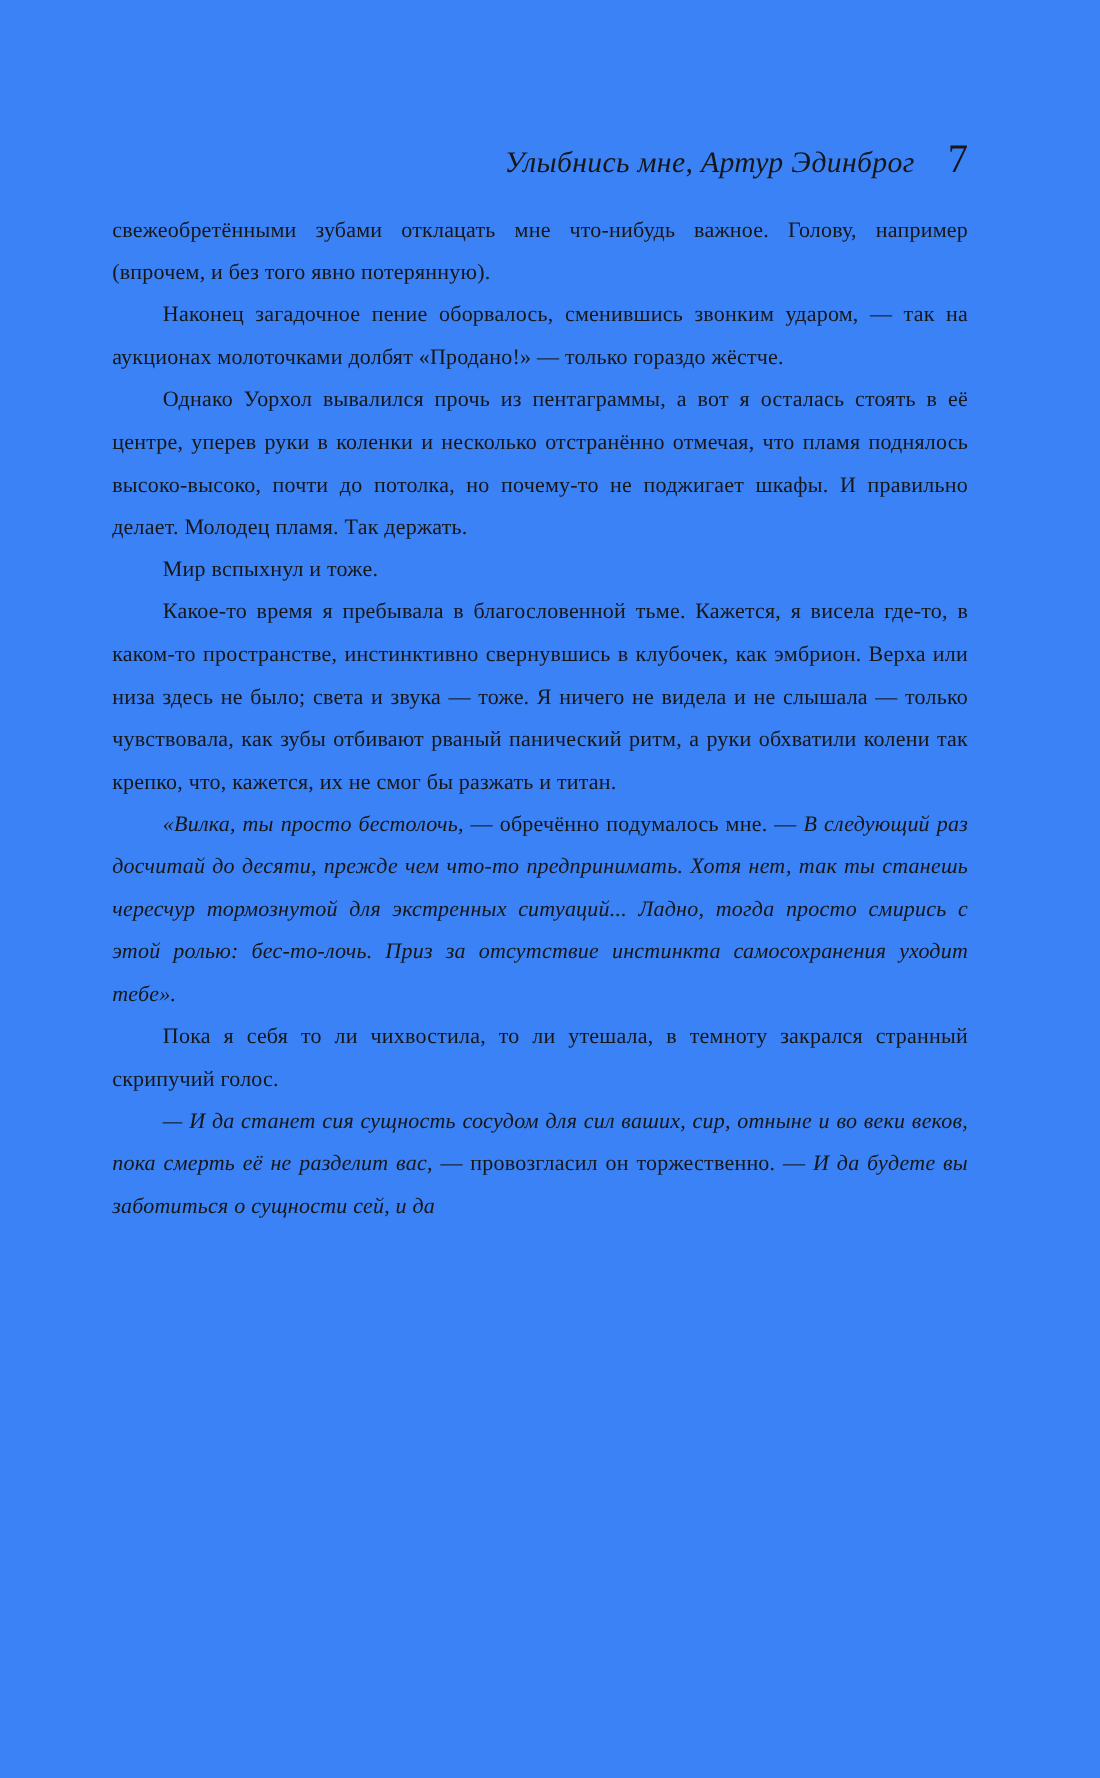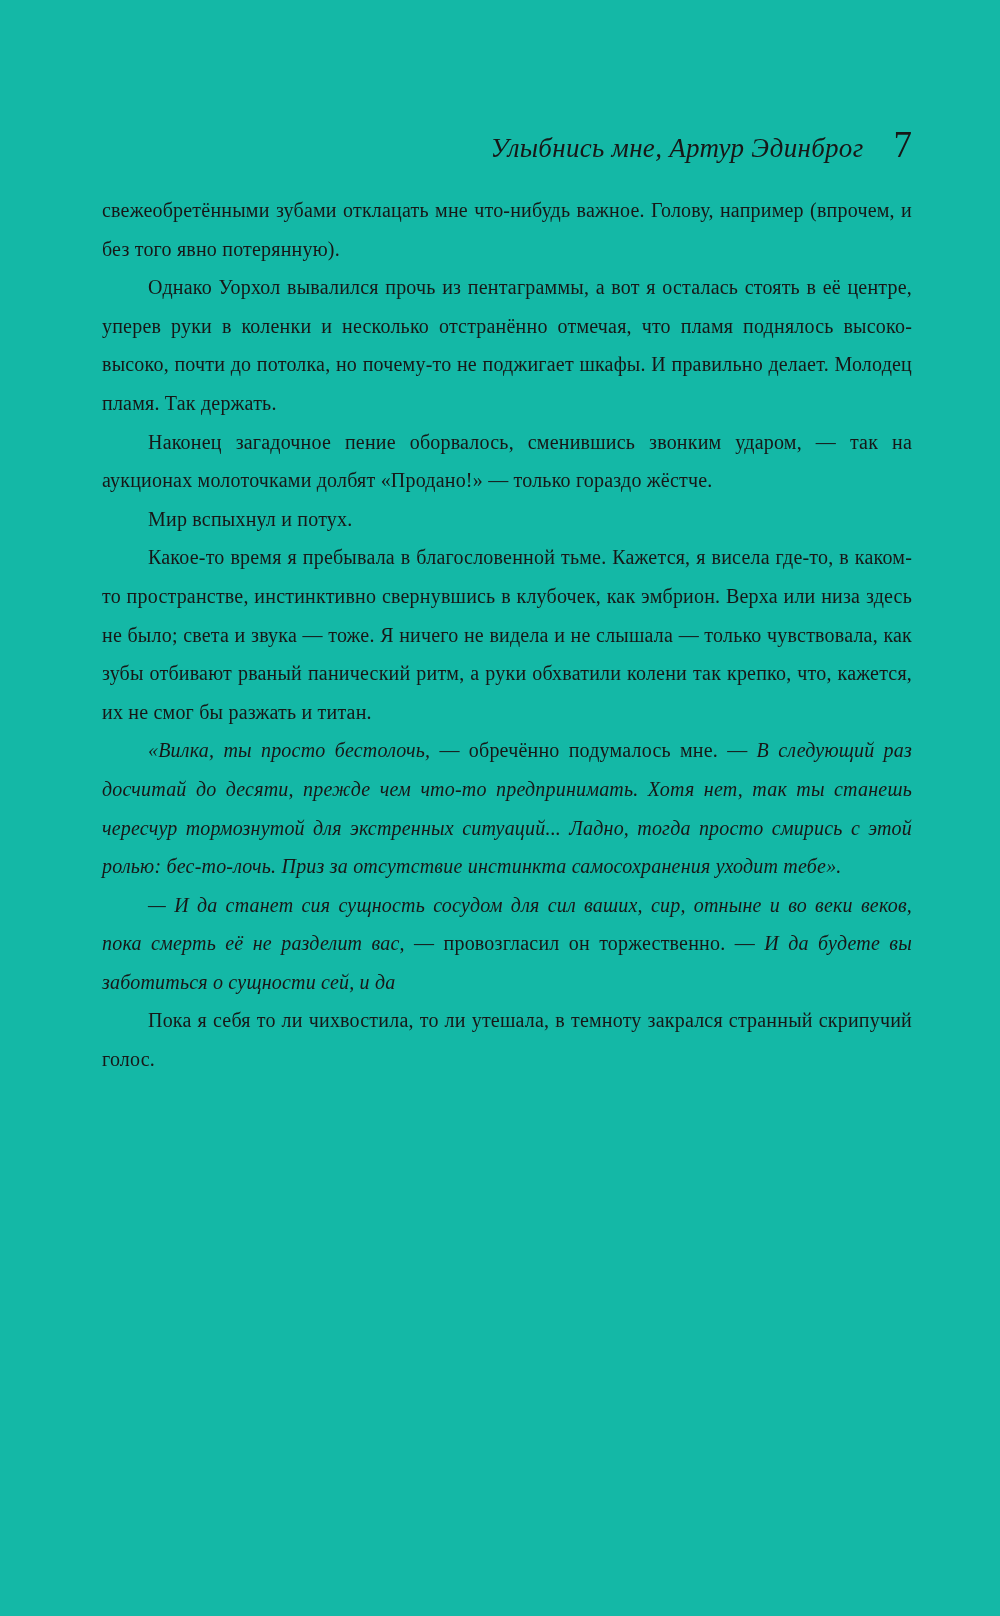--- a/index.html
+++ b/index.html
@@ -3,24 +3,24 @@
 <meta charset="utf-8">
 <style>
   * { box-sizing: border-box; }
   html, body { margin: 0; padding: 0; background: #e9e9e9; }
 
   .book-page {
     position: relative;
     width: 1000px;
     height: 1616px;
     margin: 0 auto;
-    background: #14b8a6;
+    background: #3b82f6;
     color: #171717;
     font-family: "Liberation Serif", "DejaVu Serif", serif;
-    padding: 126px 88px 60px 102px;
+    padding: 126px 120px 60px 102px;
     overflow: hidden;
   }
 
   .page-header {
     display: flex;
     justify-content: flex-end;
     align-items: baseline;
     gap: 30px;
     margin-bottom: 27px;
   }
@@ -55,21 +55,21 @@
 <body>
 
 <div class="book-page">
   <header class="page-header">
     <span class="running-title">Улыбнись мне, Артур Эдинброг</span>
     <span class="page-number">7</span>
   </header>
 
   <main class="page-body">
       <p class=""><span>свежеобретёнными зубами отклацать мне что-нибудь важное. Голову, например (впрочем, и без того явно потерянную).</span></p>
+      <p class="indent"><span>Наконец загадочное пение оборвалось, сменившись звонким ударом, — так на аукционах молоточками долбят «Продано!» — только гораздо жёстче.</span></p>
       <p class="indent"><span>Однако Уорхол вывалился прочь из пентаграммы, а вот я осталась стоять в её центре, уперев руки в коленки и несколько отстранённо отмечая, что пламя поднялось высоко-высоко, почти до потолка, но почему-то не поджигает шкафы. И правильно делает. Молодец пламя. Так держать.</span></p>
-      <p class="indent"><span>Наконец загадочное пение оборвалось, сменившись звонким ударом, — так на аукционах молоточками долбят «Продано!» — только гораздо жёстче.</span></p>
-      <p class="indent"><span>Мир вспыхнул и потух.</span></p>
+      <p class="indent"><span>Мир вспыхнул и тоже.</span></p>
       <p class="indent"><span>Какое-то время я пребывала в благословенной тьме. Кажется, я висела где-то, в каком-то пространстве, инстинктивно свернувшись в клубочек, как эмбрион. Верха или низа здесь не было; света и звука — тоже. Я ничего не видела и не слышала — только чувствовала, как зубы отбивают рваный панический ритм, а руки обхватили колени так крепко, что, кажется, их не смог бы разжать и титан.</span></p>
       <p class="indent"><span class="em">«Вилка, ты просто бестолочь, </span><span>— обречённо подумалось мне. — </span><span class="em">В следующий раз досчитай до десяти, прежде чем что-то предпринимать. Хотя нет, так ты станешь чересчур тормознутой для экстренных ситуаций... Ладно, тогда просто смирись с этой ролью: бес-то-лочь. Приз за отсутствие инстинкта самосохранения уходит тебе».</span></p>
+      <p class="indent"><span>Пока я себя то ли чихвостила, то ли утешала, в темноту закрался странный скрипучий голос.</span></p>
       <p class="indent"><span class="em">— И да станет сия сущность сосудом для сил ваших, сир, отныне и во веки веков, пока смерть её не разделит вас, </span><span>— провозгласил он торжественно. — </span><span class="em">И да будете вы заботиться о сущности сей, и да</span></p>
-      <p class="indent"><span>Пока я себя то ли чихвостила, то ли утешала, в темноту закрался странный скрипучий голос.</span></p>
     </main>
 </div>
 
 </body></html>

